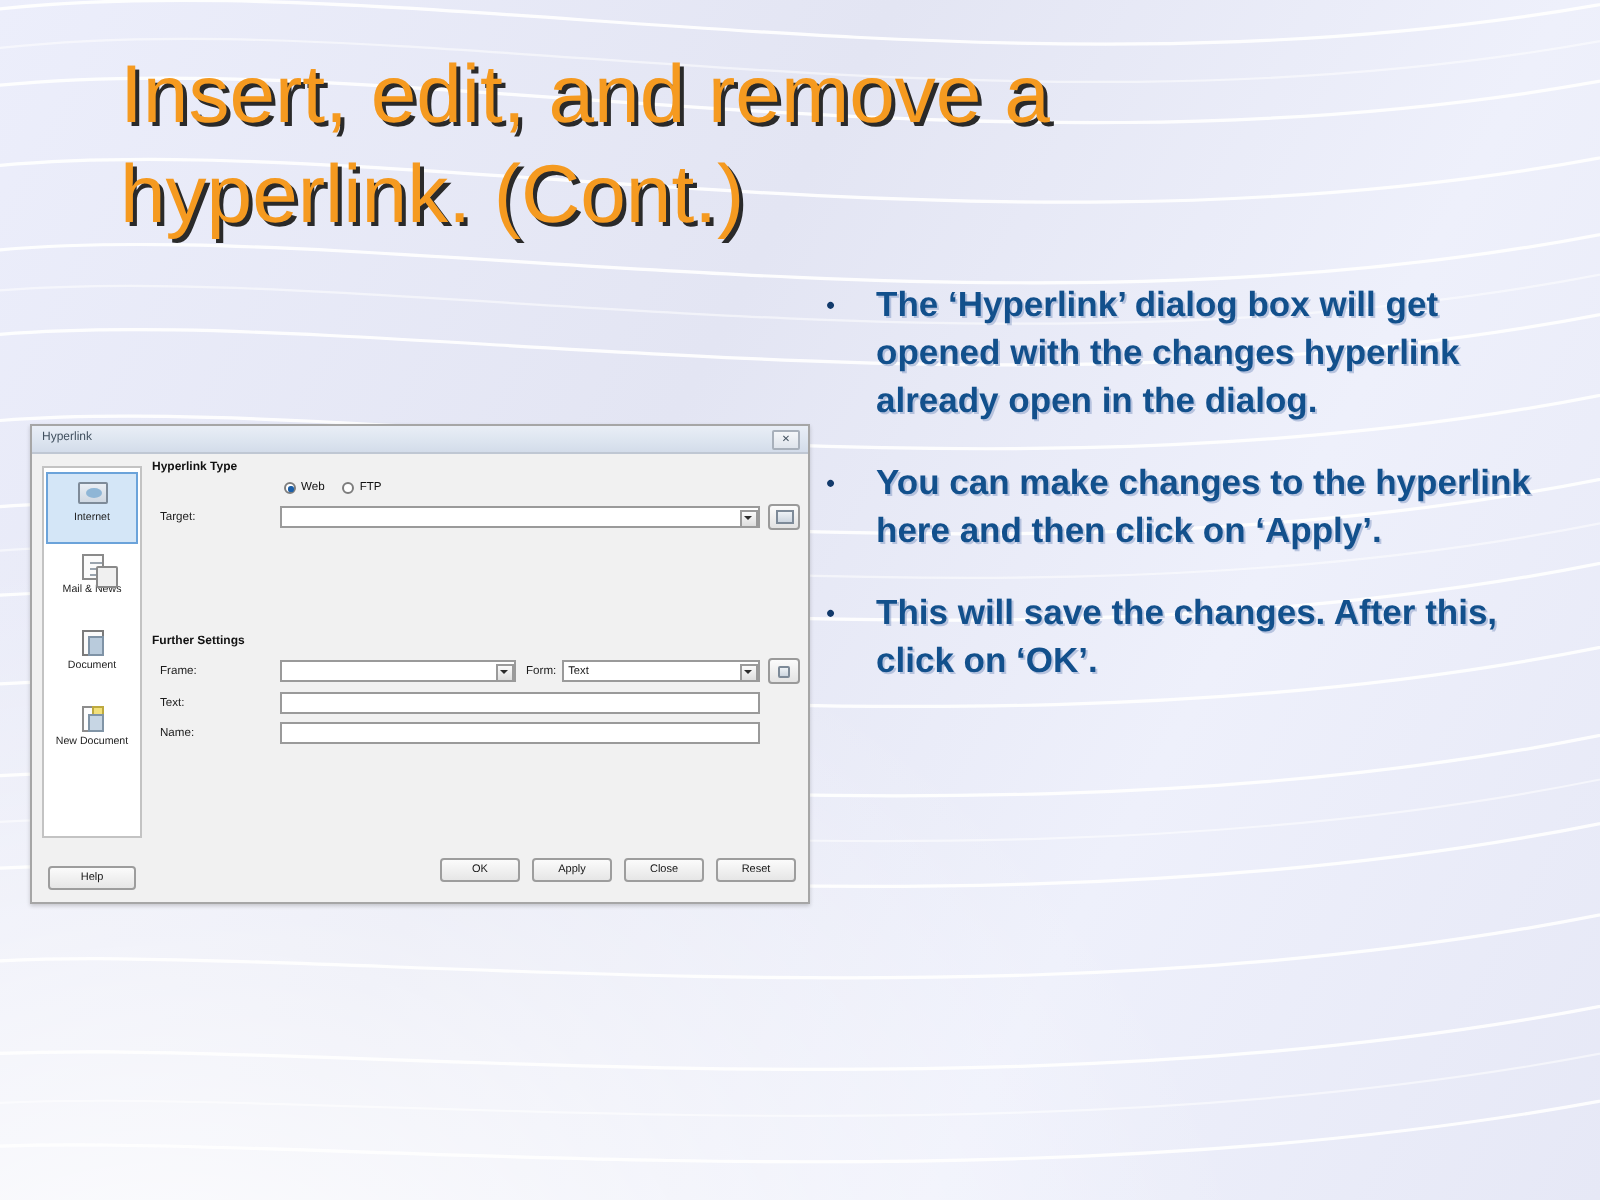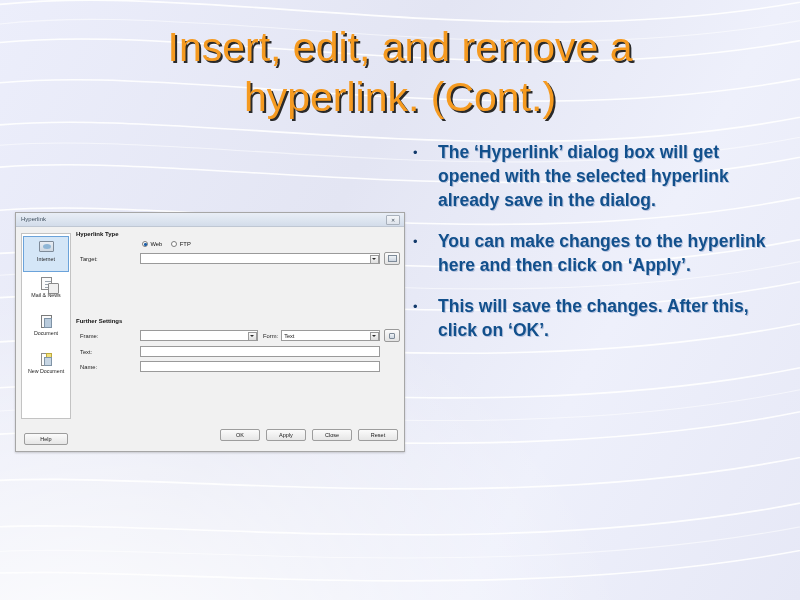--- a/index.html
+++ b/index.html
@@ -20,21 +20,20 @@
     position: absolute; inset: 0;
     background:
       radial-gradient(ellipse 900px 700px at 10% 115%, #ffffff 0%, rgba(255,255,255,0) 62%),
       linear-gradient(118deg, #eceefb 0%, #e3e5f3 40%, #eef0fb 70%, #e6e8f6 100%);
   }
   #bg-lines { position: absolute; inset: 0; }
   
   #title {
     position: absolute;
     left: 60px; top: 22px; width: 680px;
-    text-align: center;
     font-size: 41px;
     line-height: 50px;
     font-weight: normal;
     color: #F59A20;
     text-shadow: 2px 2px 0 #2a2a2a;
     letter-spacing: 0px;
     white-space: pre-line;
   }
   
   #bullets {
@@ -249,21 +248,21 @@
       <path d="M-40,555 C102,534 520,596 860,514"></path>
     </g>
   </svg>
 
   <div id="title">Insert, edit, and remove a
 hyperlink. (Cont.)</div>
 
   <div id="bullets">
     <div class="bullet-row">
       <div class="bullet-mark">•</div>
-      <div class="bullet-text">The ‘Hyperlink’ dialog box will get opened with the selected hyperlink already save in the dialog.</div>
+      <div class="bullet-text">The ‘Hyperlink’ dialog box will get opened with the changes hyperlink already open in the dialog.</div>
     </div>
     <div class="bullet-row">
       <div class="bullet-mark">•</div>
       <div class="bullet-text">You can make changes to the hyperlink here and then click on ‘Apply’.</div>
     </div>
     <div class="bullet-row">
       <div class="bullet-mark">•</div>
       <div class="bullet-text">This will save the changes. After this, click on ‘OK’.</div>
     </div>
   </div>

